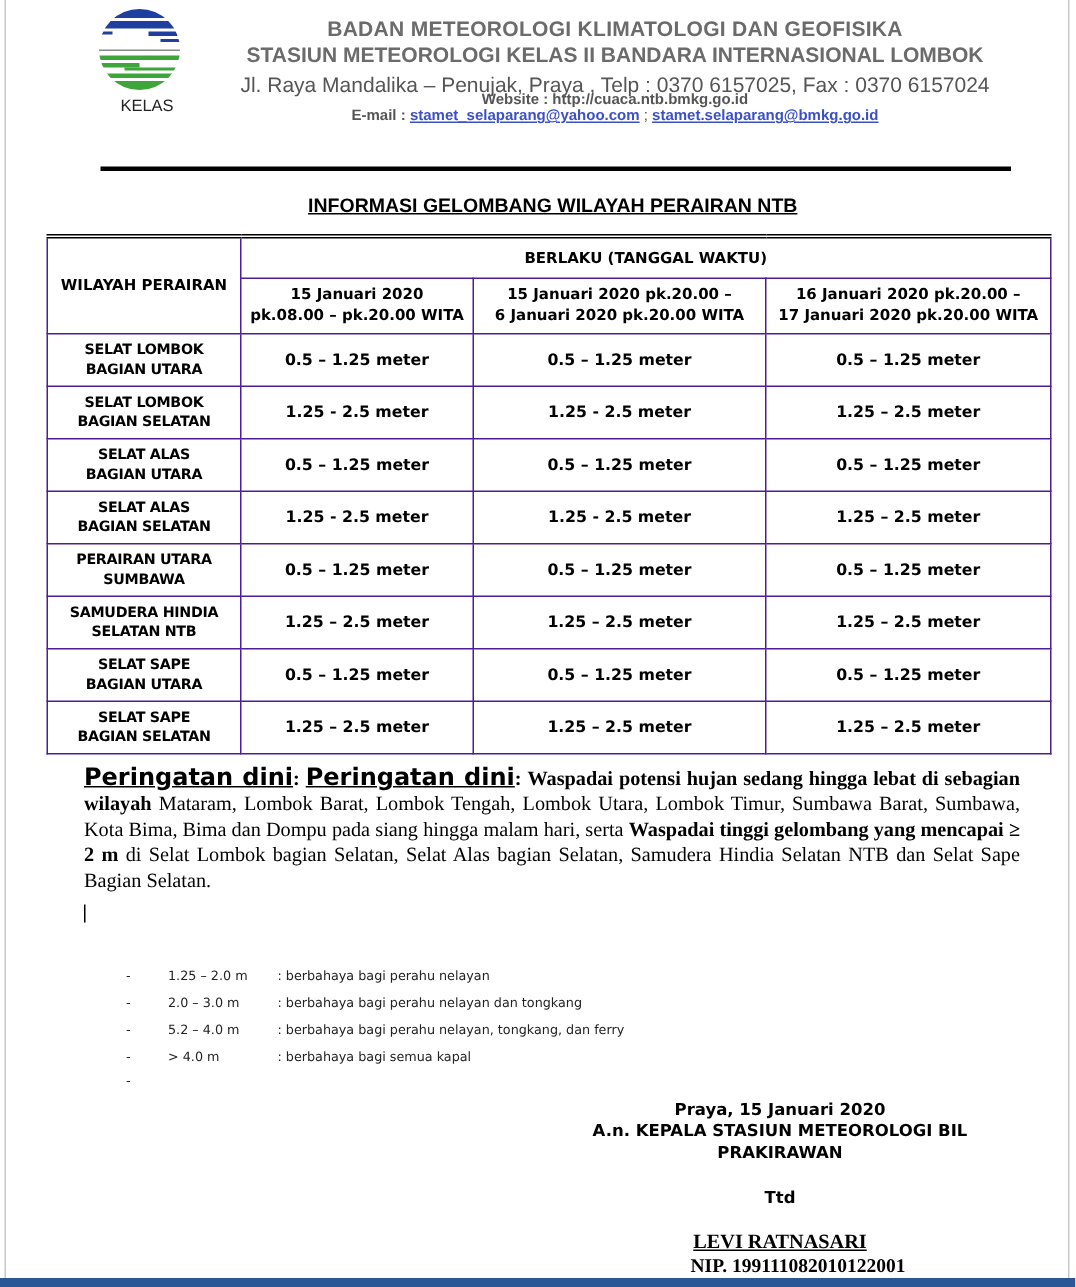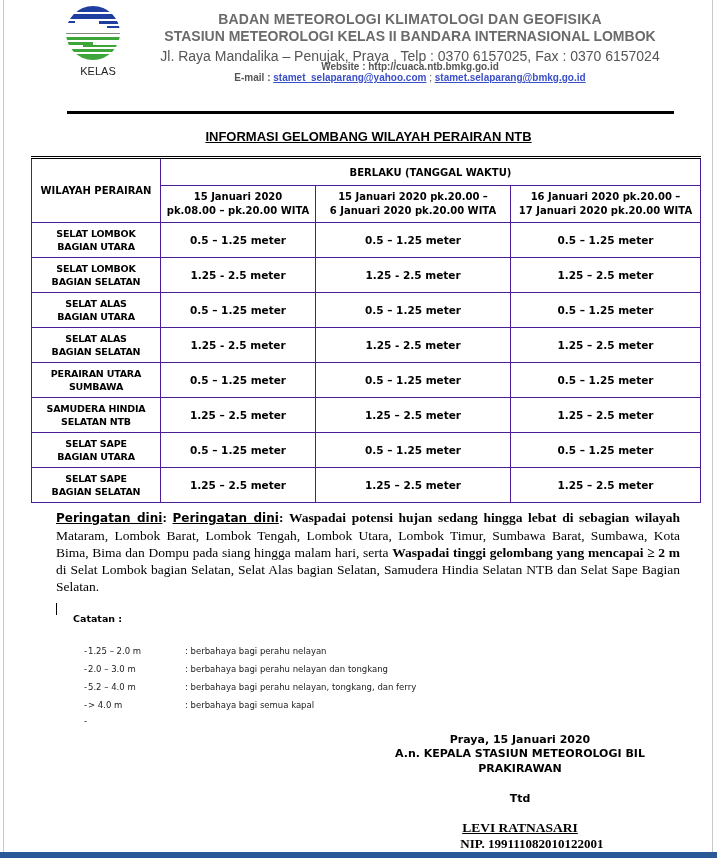--- a/index.html
+++ b/index.html
@@ -36,31 +36,31 @@
   table.wave th { font-weight: bold; font-size: 10px; }
   table.wave th.region-head { width: 124px; }
   table.wave th.col { line-height: 14px; }
   table.wave tr.row td { height: 34px; }
   table.wave td.region { font-size: 9.5px; line-height: 13px; letter-spacing: -0.2px; }
   table.wave td.val { font-size: 10.5px; }
 
   
   .warning { position: absolute; left: 56px; top: 509px; width: 624px; font-family: "Liberation Serif", serif;
     font-size: 13.5px; line-height: 17px; text-align: justify; }
-  .warning .u { text-decoration: underline; font-weight: bold; font-family: "DejaVu Sans", sans-serif; font-size: 12px; margin-top: 24px; }
+  .warning .u { text-decoration: underline; font-weight: bold; font-family: "DejaVu Sans", sans-serif; font-size: 16px; margin-top: 24px; }
   .warning b { font-weight: bold; }
 
   .cursor { position: absolute; left: 56px; top: 603px; width: 1px; height: 12px; background: #000; }
 
   .notes { position: absolute; left: 73px; top: 613px; font-family: "DejaVu Sans", sans-serif; font-size: 9px; }
   .notes .n-title { font-weight: bold; font-size: 9.5px; }
   .notes .n-sub { font-weight: bold; font-size: 9.5px; margin-top: 3px; margin-left: 4px; }
   .crit { position: absolute; left: 84px; font-family: "DejaVu Sans", sans-serif; font-size: 8.5px; color: #222; }
   .crit .dash { position: absolute; left: 0; }
-  .crit .range { position: absolute; left: 4px; white-space: nowrap; }
+  .crit .range { position: absolute; left: 28px; white-space: nowrap; }
   .crit .desc { position: absolute; left: 101px; white-space: nowrap; }
 
   
   .sig { position: absolute; left: 400px; width: 240px; text-align: center; font-family: "DejaVu Sans", sans-serif; font-size: 11px; font-weight: bold; }
   .sig-place { top: 733px; }
   .sig-title { top: 747px; left: 390px; width: 260px; }
   .sig-role { top: 762px; }
   .sig-ttd { top: 792px; }
   .sig-name { top: 820px; font-weight: bold; text-decoration: underline; font-family: "Liberation Serif", serif; font-size: 13.5px; }
   .sig-nip { top: 836px; font-family: "Liberation Serif", serif; font-size: 13px; left: 412px; }
@@ -175,21 +175,20 @@
   <span class="u">Peringatan dini</span><b>:</b>
   <b>Waspadai potensi hujan sedang hingga lebat di sebagian wilayah</b>
   <span>Mataram, Lombok Barat, Lombok Tengah, Lombok Utara, Lombok Timur, Sumbawa Barat, Sumbawa, Kota Bima, Bima dan Dompu pada siang hingga malam hari, serta</span>
   <b>Waspadai tinggi gelombang yang mencapai ≥ 2 m</b>
   <span>di Selat Lombok bagian Selatan, Selat Alas bagian Selatan, Samudera Hindia Selatan NTB dan Selat Sape Bagian Selatan.</span>
 </div>
 
 <div class="cursor"></div>
 
 <div class="notes">
-  <div class="n-title">Catatan :</div>
 </div>
 <div class="crit" style="top:646px">
   <span class="dash">-</span>
     <span class="range">1.25 – 2.0 m</span>
     <span class="desc">: berbahaya bagi perahu nelayan</span>
 </div>
 <div class="crit" style="top:664px">
   <span class="dash">-</span>
     <span class="range">2.0 – 3.0 m</span>
     <span class="desc">: berbahaya bagi perahu nelayan dan tongkang</span>

